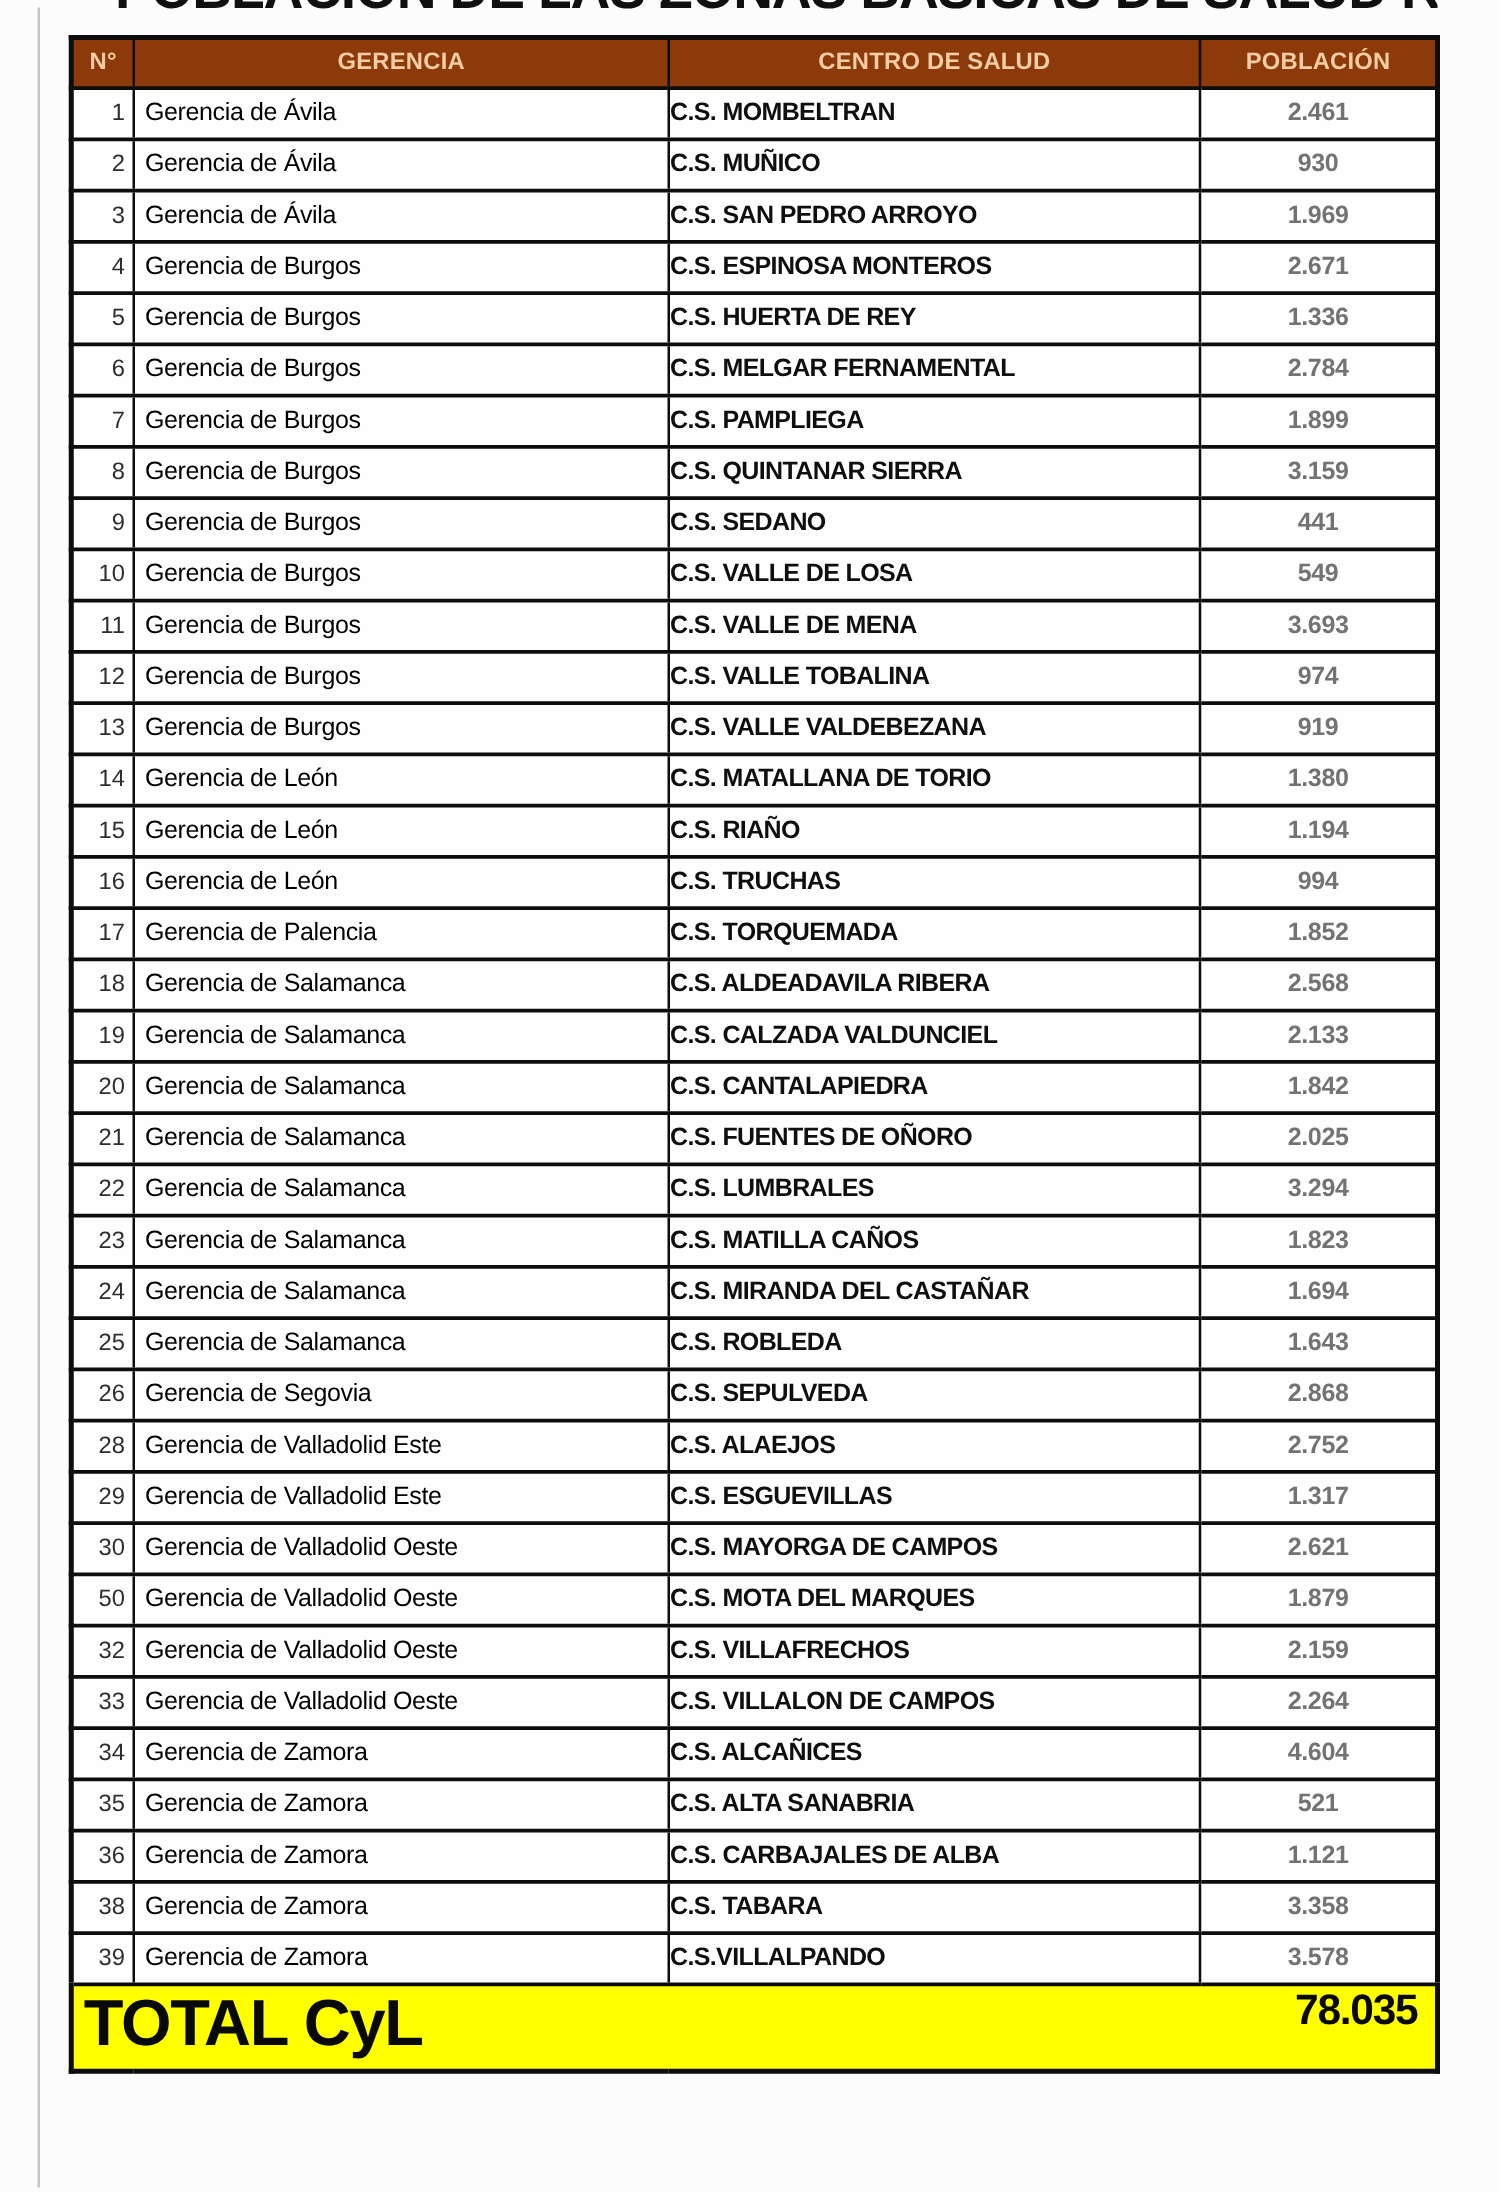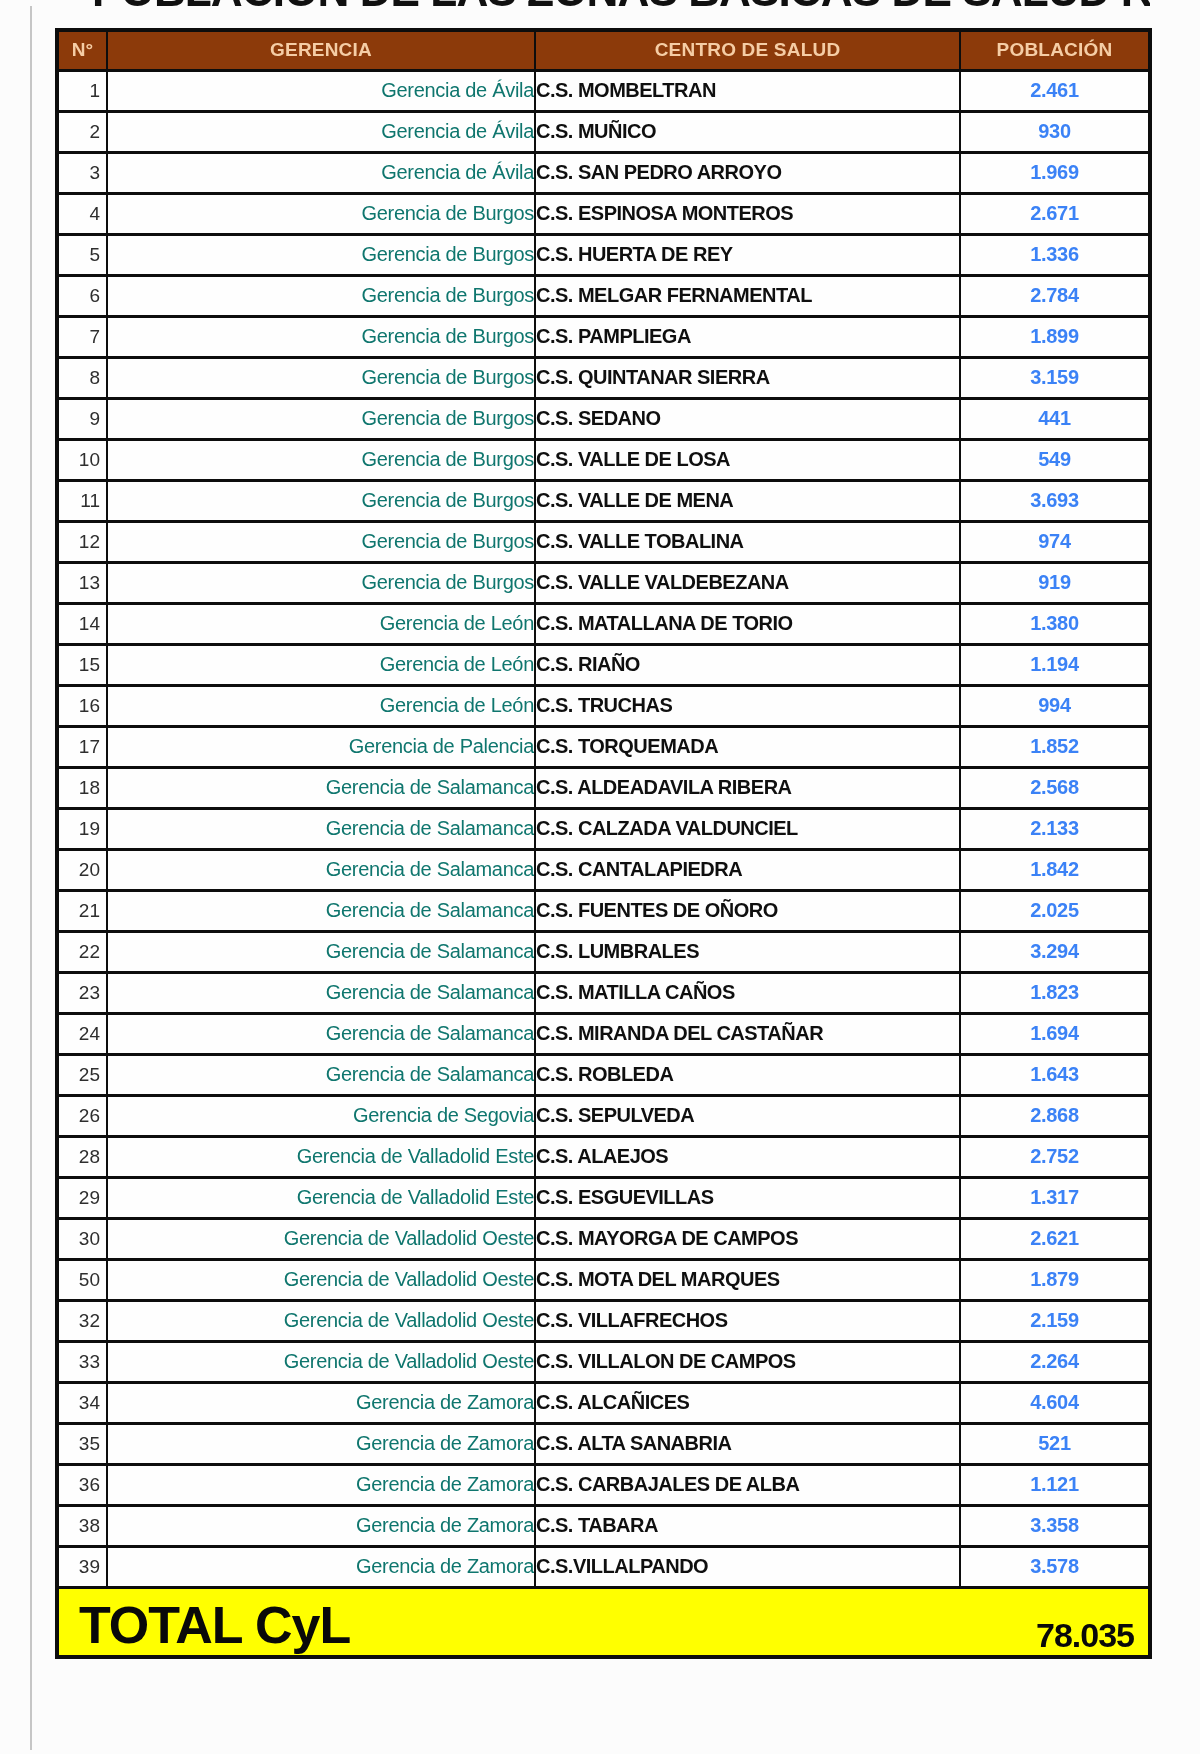--- a/index.html
+++ b/index.html
@@ -51,32 +51,32 @@
     height:41px;
     border-left:2px solid var(--border);
     border-right:2px solid var(--border);
     border-top:3px solid var(--border);
     border-bottom:3px solid var(--border);
     font-size:20px;color:#2a2a2a;
     background:var(--cell-bg);
     overflow:hidden;white-space:nowrap;
   }
   td.c-n{text-align:right;padding-right:6px;font-size:19px;color:#2e2e2e;}
-  td.c-ger{text-align:right;padding-left:8px;letter-spacing:-0.3px;color:#0f766e;}
+  td.c-ger{text-align:left;padding-left:8px;letter-spacing:-0.3px;color:#000000;}
   td.c-cen{text-align:left;padding-left:0;font-weight:700;color:#0f0f0f;letter-spacing:-0.5px;}
-  td.c-pob{text-align:center;font-weight:600;color:#3b82f6;letter-spacing:-0.3px;margin-left:27px;}
+  td.c-pob{text-align:center;font-weight:600;color:#737373;letter-spacing:-0.3px;margin-left:27px;}
   tfoot td{
     background:var(--total-bg);
     height:70px;
     border:4px solid var(--border);
     border-top:3px solid var(--border);
   }
   .total-flex{
-    display:flex;align-items:flex-end;justify-content:space-between;
-    width:100%;height:100%;padding-left:12px;
+    display:flex;align-items:flex-start;justify-content:space-between;
+    width:100%;height:100%;
   }
   .total-label{
     font-size:52px;font-weight:700;color:#090909;
     padding-left:8px;letter-spacing:-1px;
   }
   .total-value{
     font-size:34px;font-weight:700;color:#090909;
     padding-right:14px;letter-spacing:-1px;
   }
 </style>

